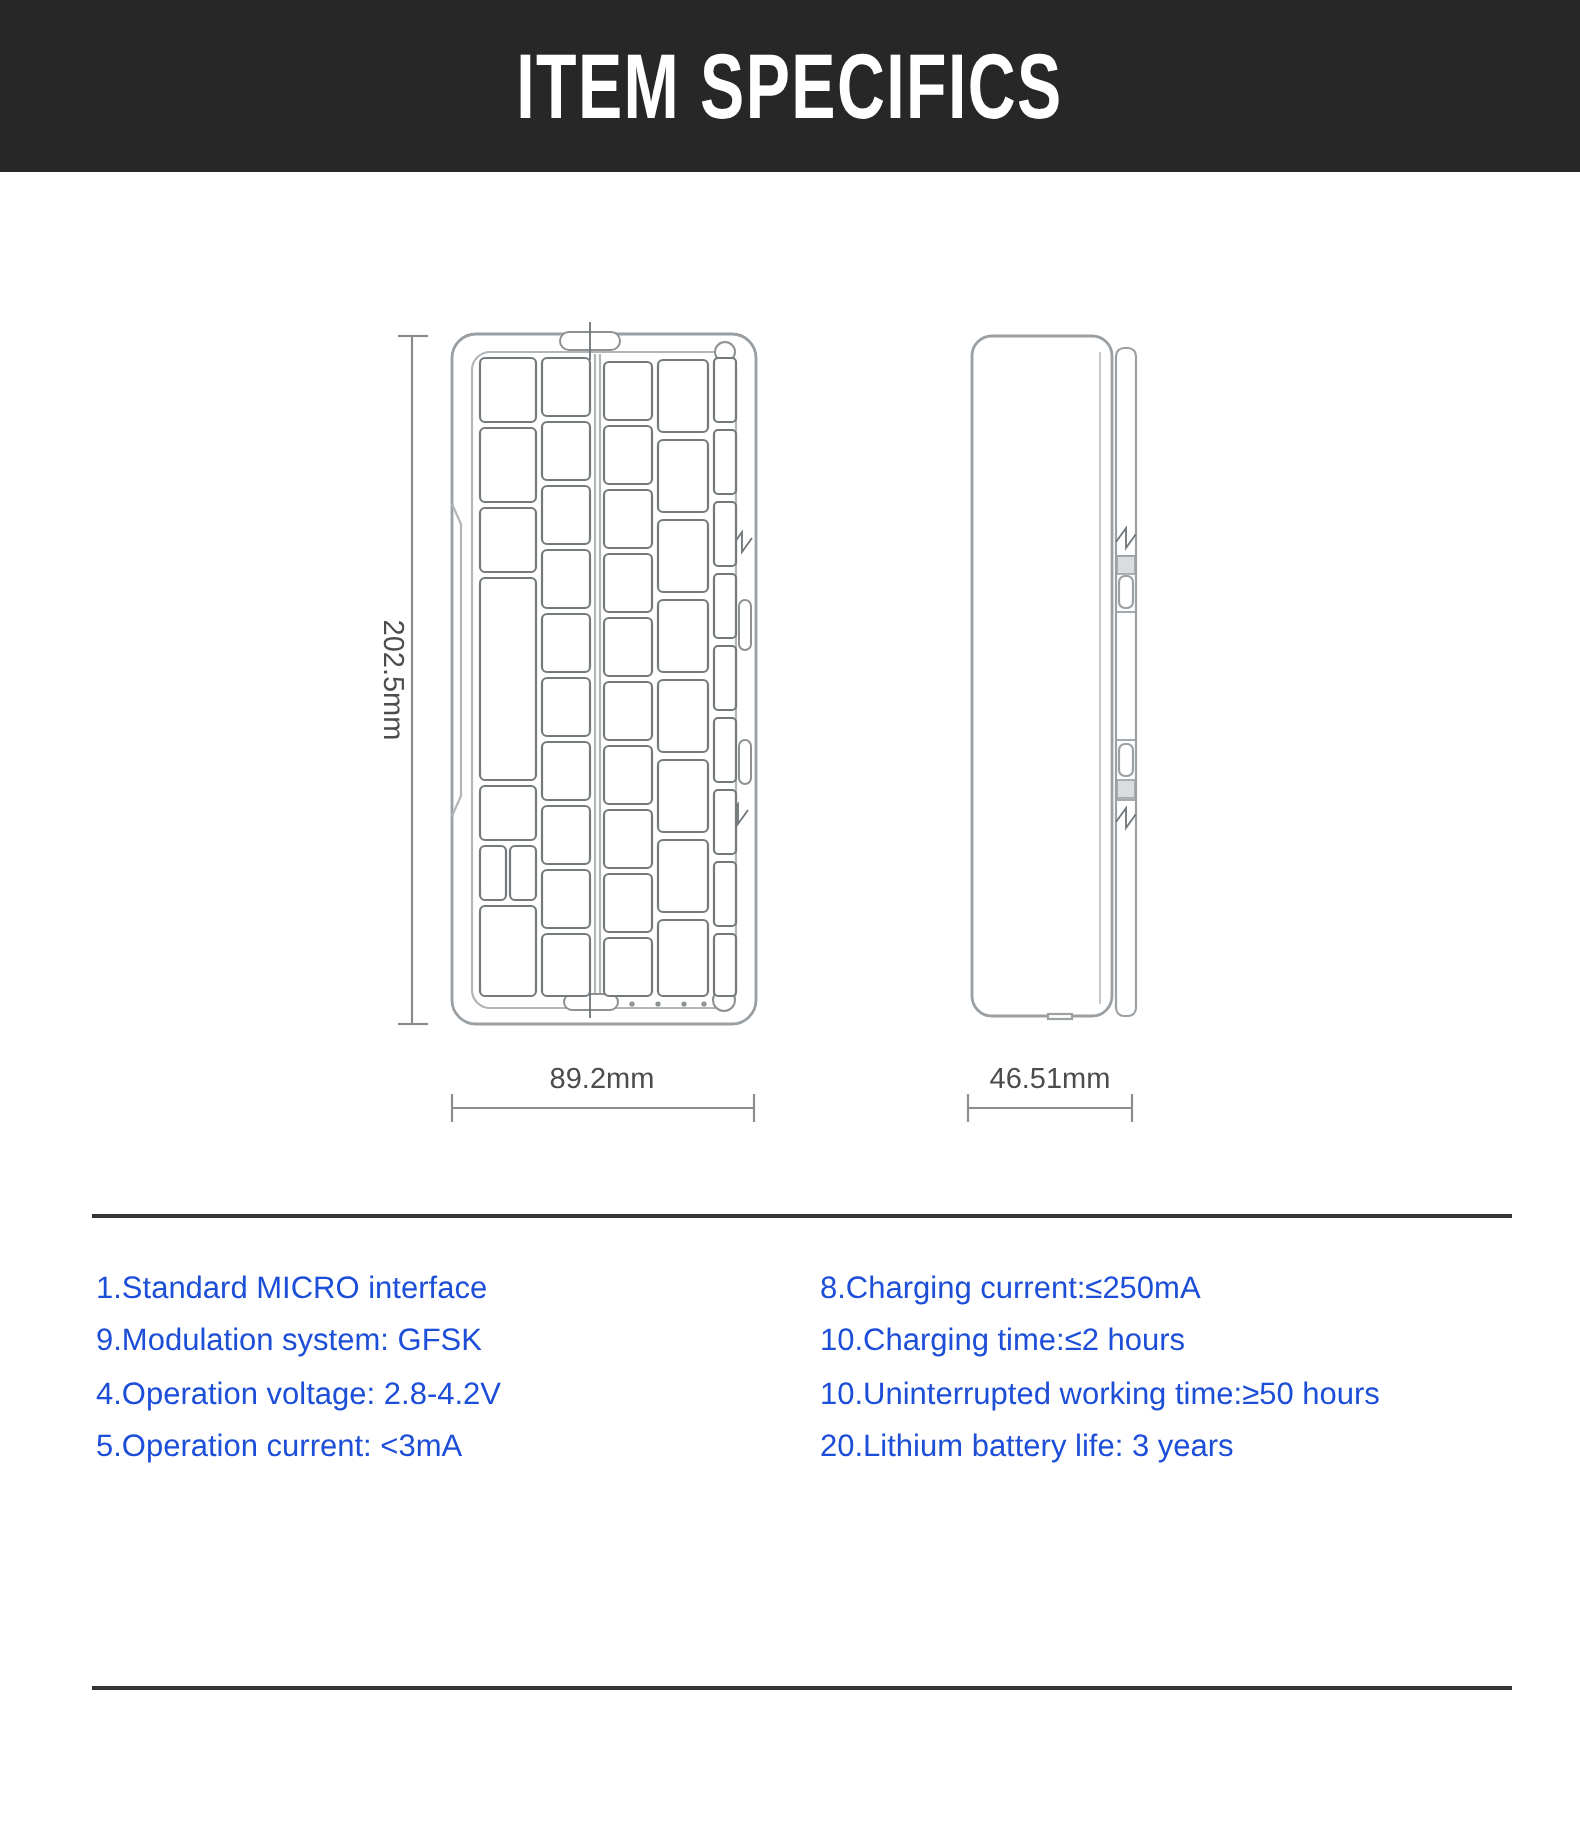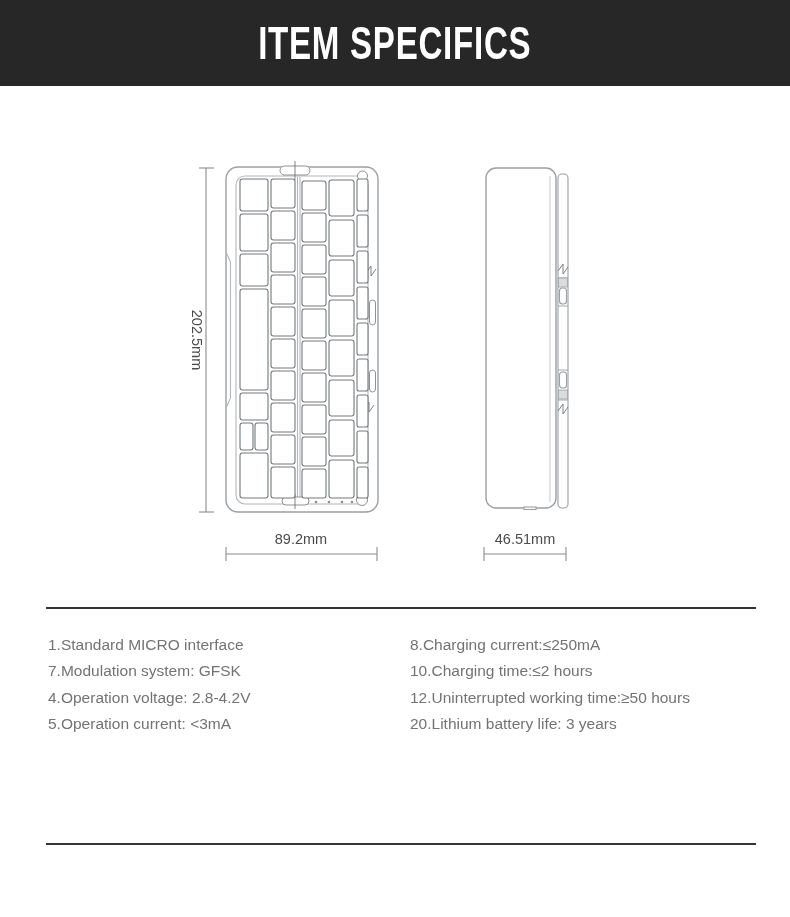--- a/index.html
+++ b/index.html
@@ -32,21 +32,21 @@
   .sv-seg    { fill:#dadcdd; stroke:#9aa0a4; stroke-width:0.8; }
   .dim-line  { stroke:#8c8c8c; stroke-width:1.1; fill:none; }
   .dim-text  { fill:#4c4c4c; font-size:14.5px; font-family:"Liberation Sans", sans-serif; }
   
   .divider { position:absolute; left:46px; width:710px; height:2px; background:#343434; }
   .divider.top    { top:607px; }
   .divider.bottom { top:843px; }
   
   .specs-col {
     position:absolute; top:632px; margin:0; padding:0; list-style:none;
-    font-size:15.5px; line-height:26.3px; color:#737373; white-space:nowrap;
+    font-size:15.5px; line-height:26.3px; color:#1d4ed8; white-space:nowrap;
   }
   .specs-col.left  { left:48px;  }
   .specs-col.right { left:410px; }
 </style>
 </head>
 <body>
 
 <div class="page">
 
   <header class="header">
@@ -182,27 +182,27 @@
       <line class="dim-line" x1="566" y1="547" x2="566" y2="561"></line>
       <text class="dim-text" x="525" y="544" text-anchor="middle">46.51mm</text>
     </g>
   </svg>
 
   <div class="divider top"></div>
 
   <section>
     <ul class="specs-col left">
       <li>1.Standard MICRO interface</li>
-      <li>7.Modulation system: GFSK</li>
+      <li>9.Modulation system: GFSK</li>
       <li>4.Operation voltage: 2.8-4.2V</li>
       <li>5.Operation current: &lt;3mA</li>
     </ul>
     <ul class="specs-col right">
       <li>8.Charging current:≤250mA</li>
       <li>10.Charging time:≤2 hours</li>
-      <li>12.Uninterrupted working time:≥50 hours</li>
+      <li>10.Uninterrupted working time:≥50 hours</li>
       <li>20.Lithium battery life: 3 years</li>
     </ul>
   </section>
 
   <div class="divider bottom"></div>
 
 </div>
 
 </body></html>

